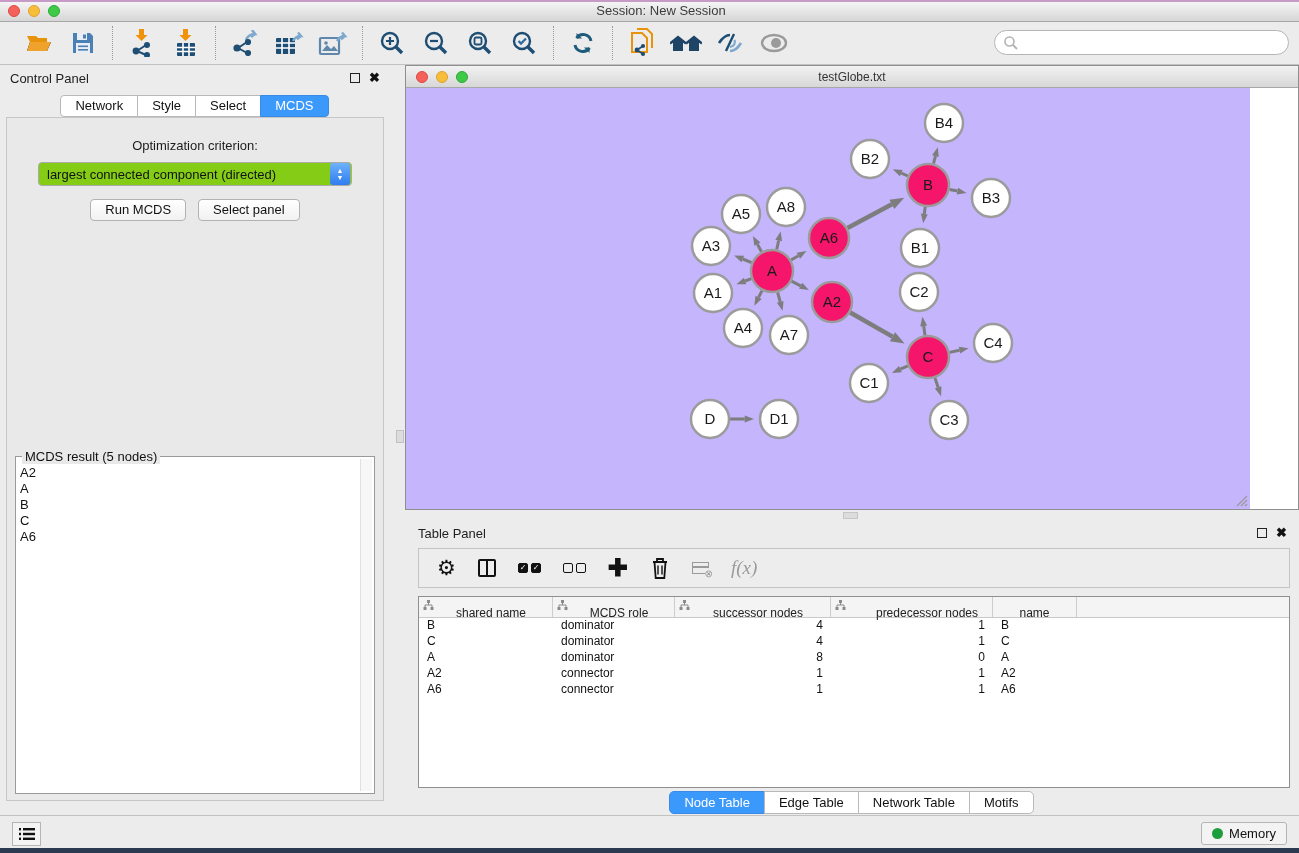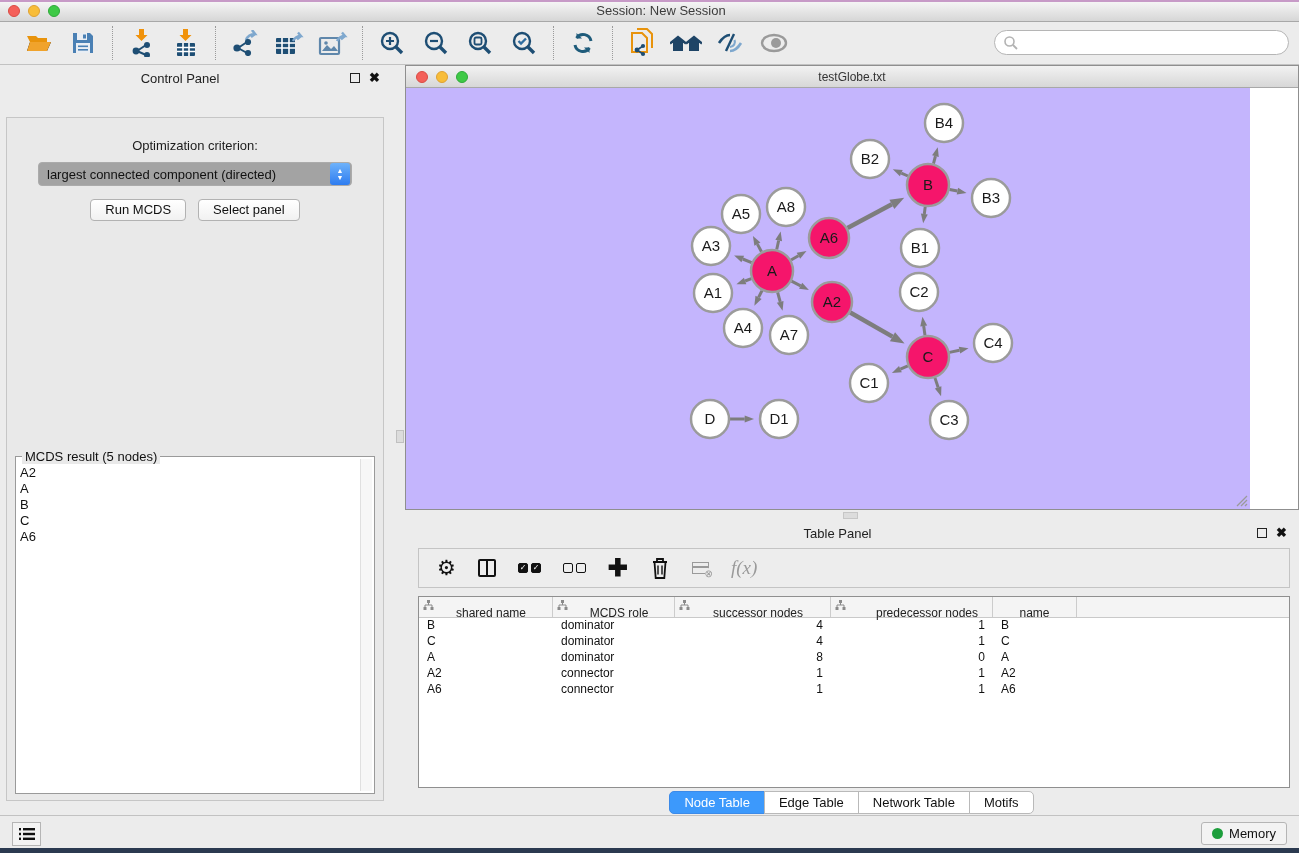--- a/index.html
+++ b/index.html
@@ -34,40 +34,40 @@
   .tb-btn{ width:38px; height:34px; display:flex; align-items:center; justify-content:center; border-radius:4px; cursor:default;}
   .tb-btn svg{ display:block; }
   .search-wrap{ position:absolute; right:10px; top:8px; }
   .search-field{
     width:295px; height:25px; background:#fff; border:1px solid #b5b5b5;
     border-radius:13px; display:flex; align-items:center; padding-left:8px;
   }
   .search-field svg{ opacity:.65; }
   
   .control-panel{ position:absolute; left:0; top:65px; width:390px; height:750px; background:#ececec; }
-  .panel-header{ height:26px; display:flex; align-items:center; padding:0 10px;text-align:center; }
+  .panel-header{ height:26px; display:flex; align-items:center; padding:0 10px; }
   .panel-title{ font-size:13px; color:#222; flex:1; }
   .panel-header-icons{ display:flex; gap:9px; align-items:center; }
   .icon-float{ width:10px; height:10px; border:1.5px solid #222; }
   .icon-close{ font-size:13px; font-weight:bold; color:#111; line-height:10px; }
   .cp-tabs{ display:flex; justify-content:center; margin-top:4px; position:relative; z-index:2;}
   .cp-tab{
     font-size:13px; color:#111; background:#fff; border:1px solid #b9b9b9;
     padding:2px 14px; margin-left:-1px; line-height:16px;
   }
   .cp-tab:first-child{ border-radius:4px 0 0 4px; }
   .cp-tab:last-child{ border-radius:0 4px 4px 0; }
   .cp-tab.active{ background:#3c99fc; border-color:#3c8ae8; color:#fff; }
   .cp-content{
     position:absolute; left:6px; right:6px; top:52px; bottom:14px;
     background:#e9e9e9; border:1px solid #c6c6c6;
   }
   .opt-label{ text-align:center; font-size:13px; color:#1c1c1c; margin-top:20px; }
   .select-box{
-    margin:9px auto 0; width:314px; height:24px; background:#a3a3a3;
+    margin:9px auto 0; width:314px; height:24px; background:#84cc16;
     border:1px solid #ababab; border-radius:4px; display:flex; align-items:center;
     position:relative; font-size:13px; color:#111;
   }
   .select-box .sel-text{ padding-left:8px; flex:1; white-space:nowrap; overflow:hidden;}
   .sel-stepper{
     width:20px; height:22px; border-radius:3px; margin-right:1px;
     background:linear-gradient(#6eb2fa,#2e7cf0);
     display:flex; flex-direction:column; align-items:center; justify-content:center; gap:1px;
   }
   .sel-stepper span{ color:#fff; font-size:7px; line-height:6px; }
@@ -337,20 +337,26 @@
   </div>
 </div>
 
 <div class="control-panel">
   <div class="panel-header">
     <div class="panel-title">Control Panel</div>
     <div class="panel-header-icons">
       <div class="icon-float"></div>
       <div class="icon-close">✖</div>
     </div>
+  </div>
+  <div class="cp-tabs">
+    <div class="cp-tab">Network</div>
+    <div class="cp-tab">Style</div>
+    <div class="cp-tab">Select</div>
+    <div class="cp-tab active">MCDS</div>
   </div>
   <div class="cp-content">
     <div class="opt-label">Optimization criterion:</div>
     <div class="select-box">
       <span class="sel-text">largest connected component (directed)</span>
       <span class="sel-stepper">
           <span>▲</span>
           <span>▼</span>
         </span>
     </div>

